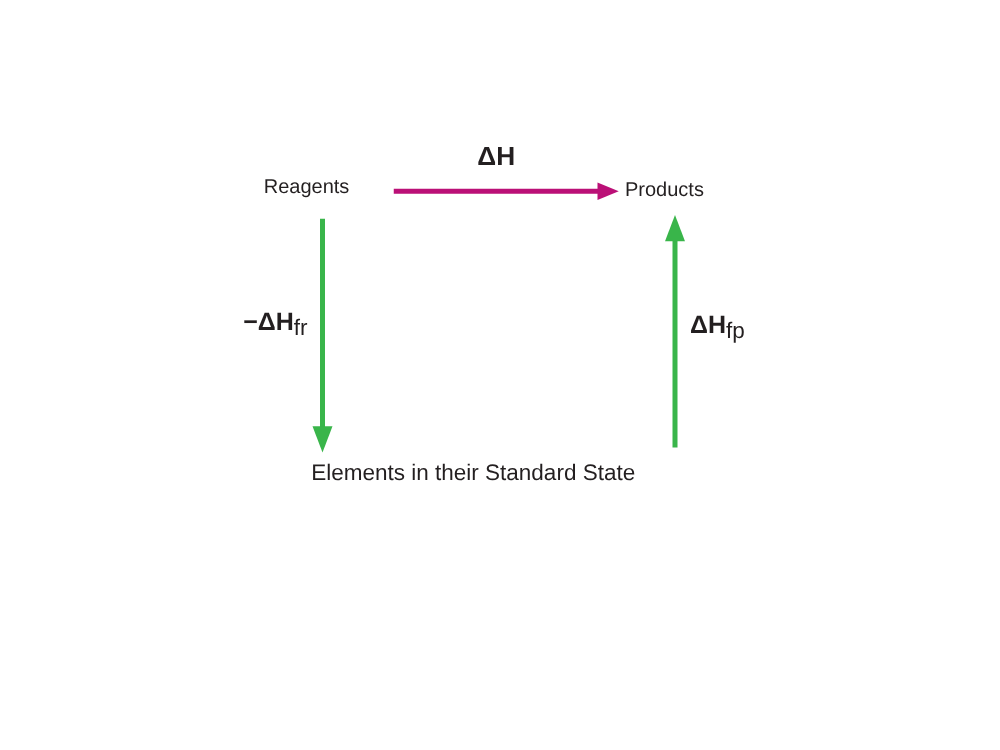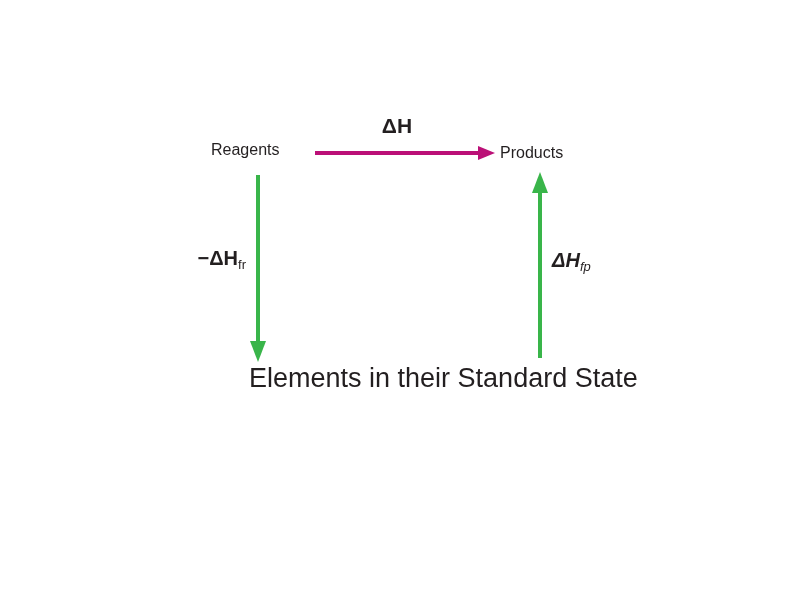--- a/index.html
+++ b/index.html
@@ -22,39 +22,39 @@
     overflow: hidden;
   }
   .node, .label {
     position: absolute;
     white-space: nowrap;
     color: var(--text);
   }
   .node { font-size: 16px; line-height: 22px; }
   .node-reagents { left: 211px; top: 139px; }
   .node-products { left: 500px; top: 142px; text-align: right; }
-  .node-elements { left: 249px; top: 367px; font-size: 27px; }
+  .node-elements { left: 249px; top: 367px; font-size: 18px; }
 
   .label-reaction {
     left: 315px; top: 114px; width: 164px;
     text-align: center;
     font-size: 21px; font-weight: bold;
   }
   .label-left {
     left: 150px; top: 247px; width: 96px;
     text-align: right;
     font-size: 20px; font-weight: bold;
   }
   .label-right {
     left: 552px; top: 249px;
-    font-size: 20px; font-weight: bold; font-style: italic;
+    font-size: 20px; font-weight: bold;
   }
   .label sub {
     font-weight: normal;
-    font-size: 13px;
+    font-size: 18px;
     line-height: 0;
     vertical-align: -4px;
   }
 
   
   .arrow-h {
     position: absolute;
     left: 315px; top: 146px; width: 180px; height: 14px;
   }
   .arrow-h .shaft {

